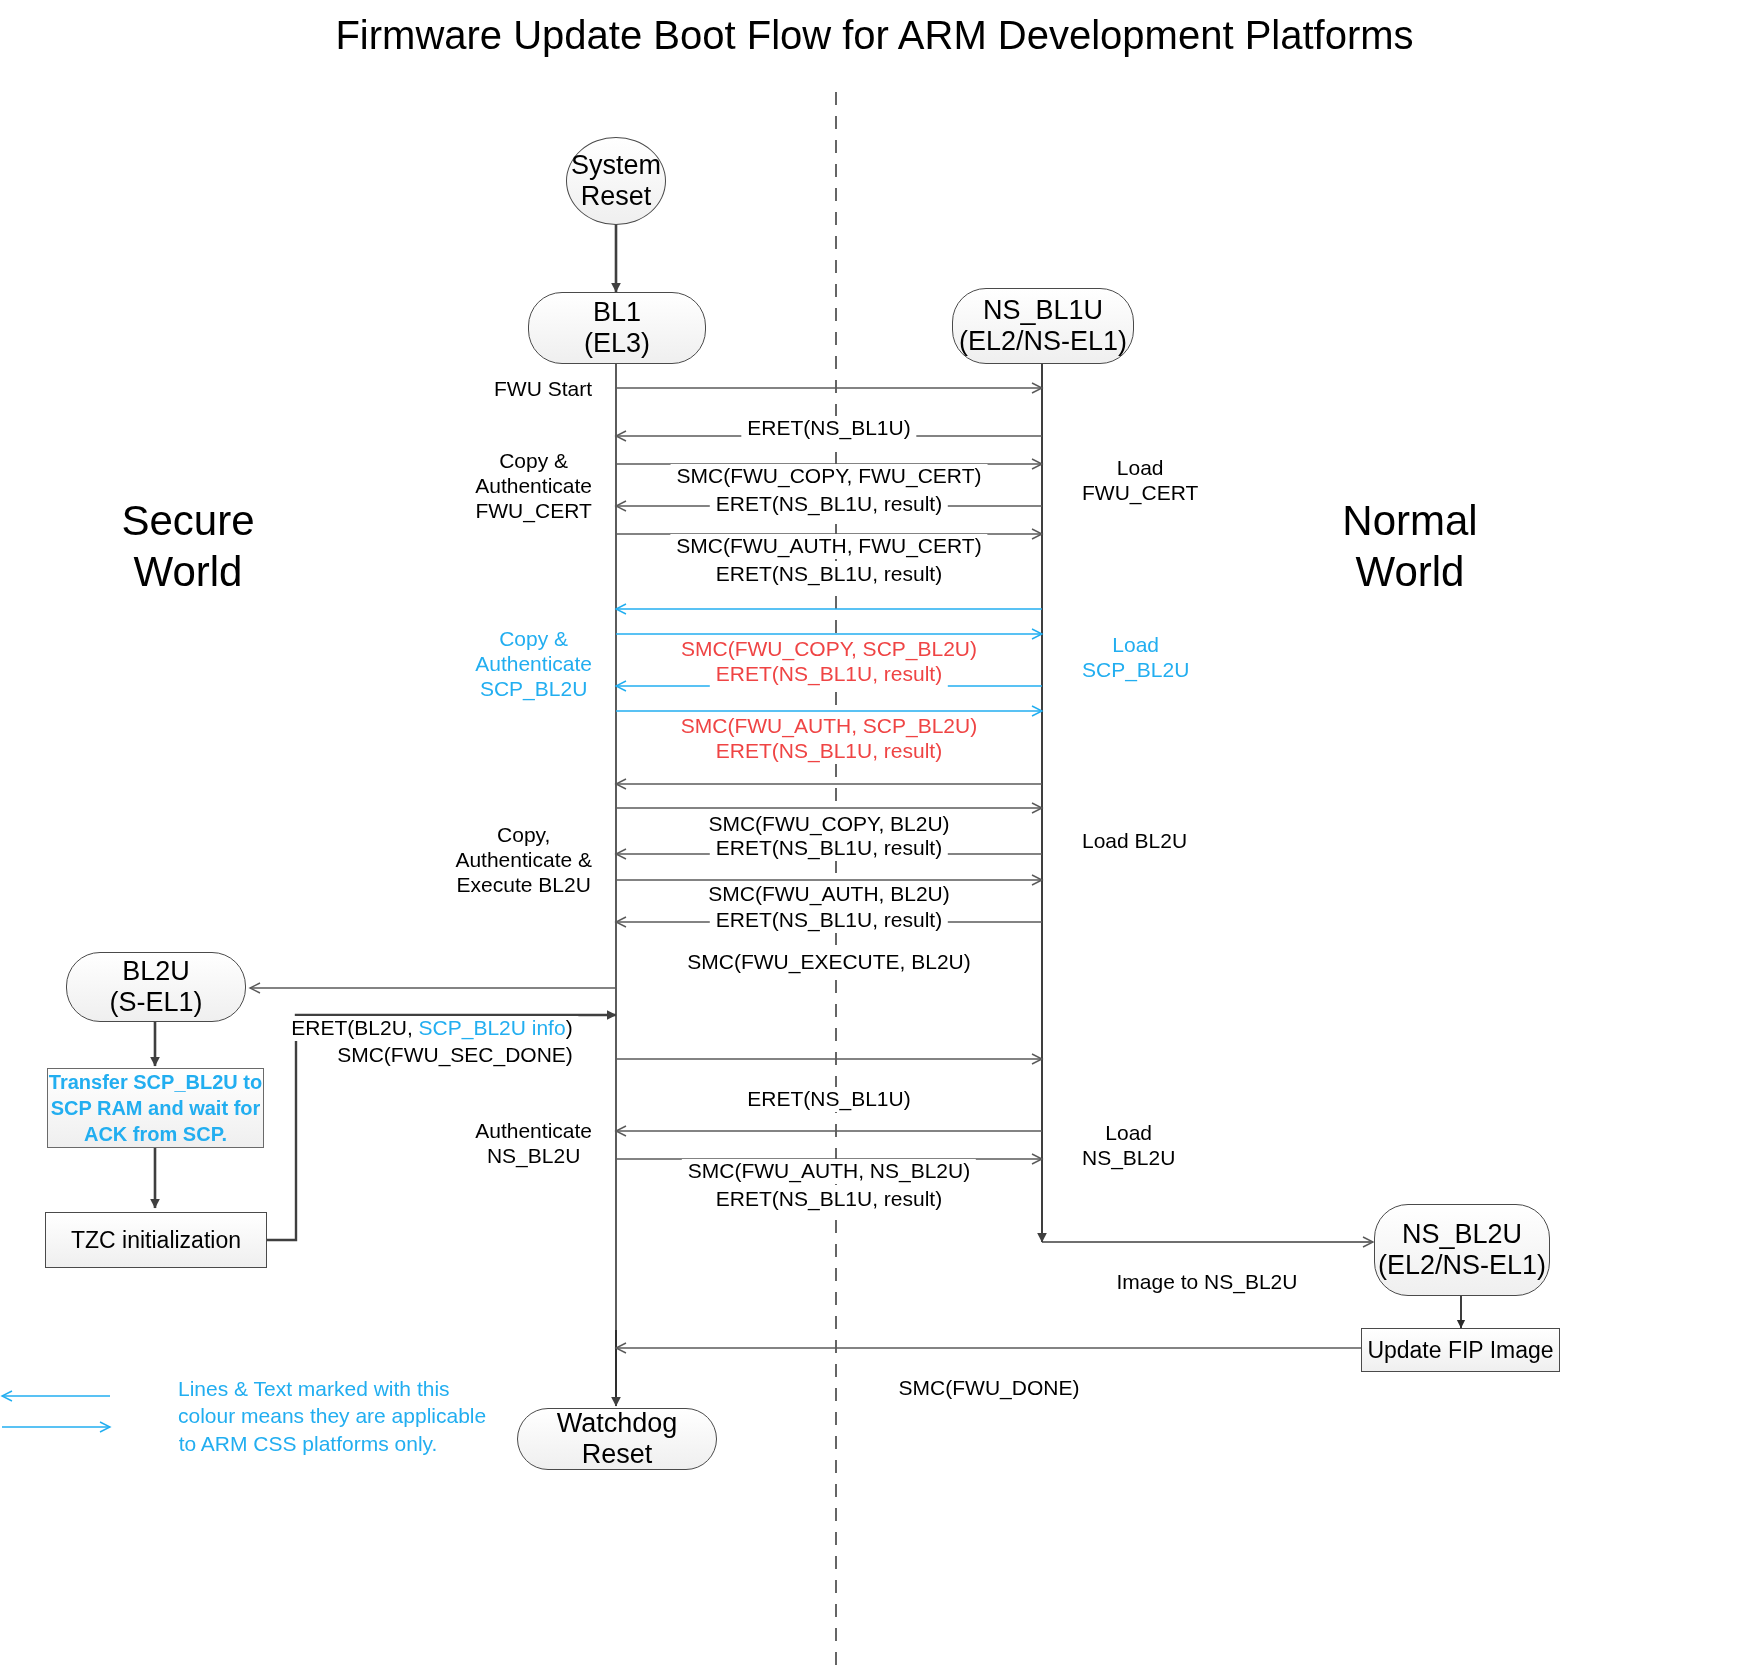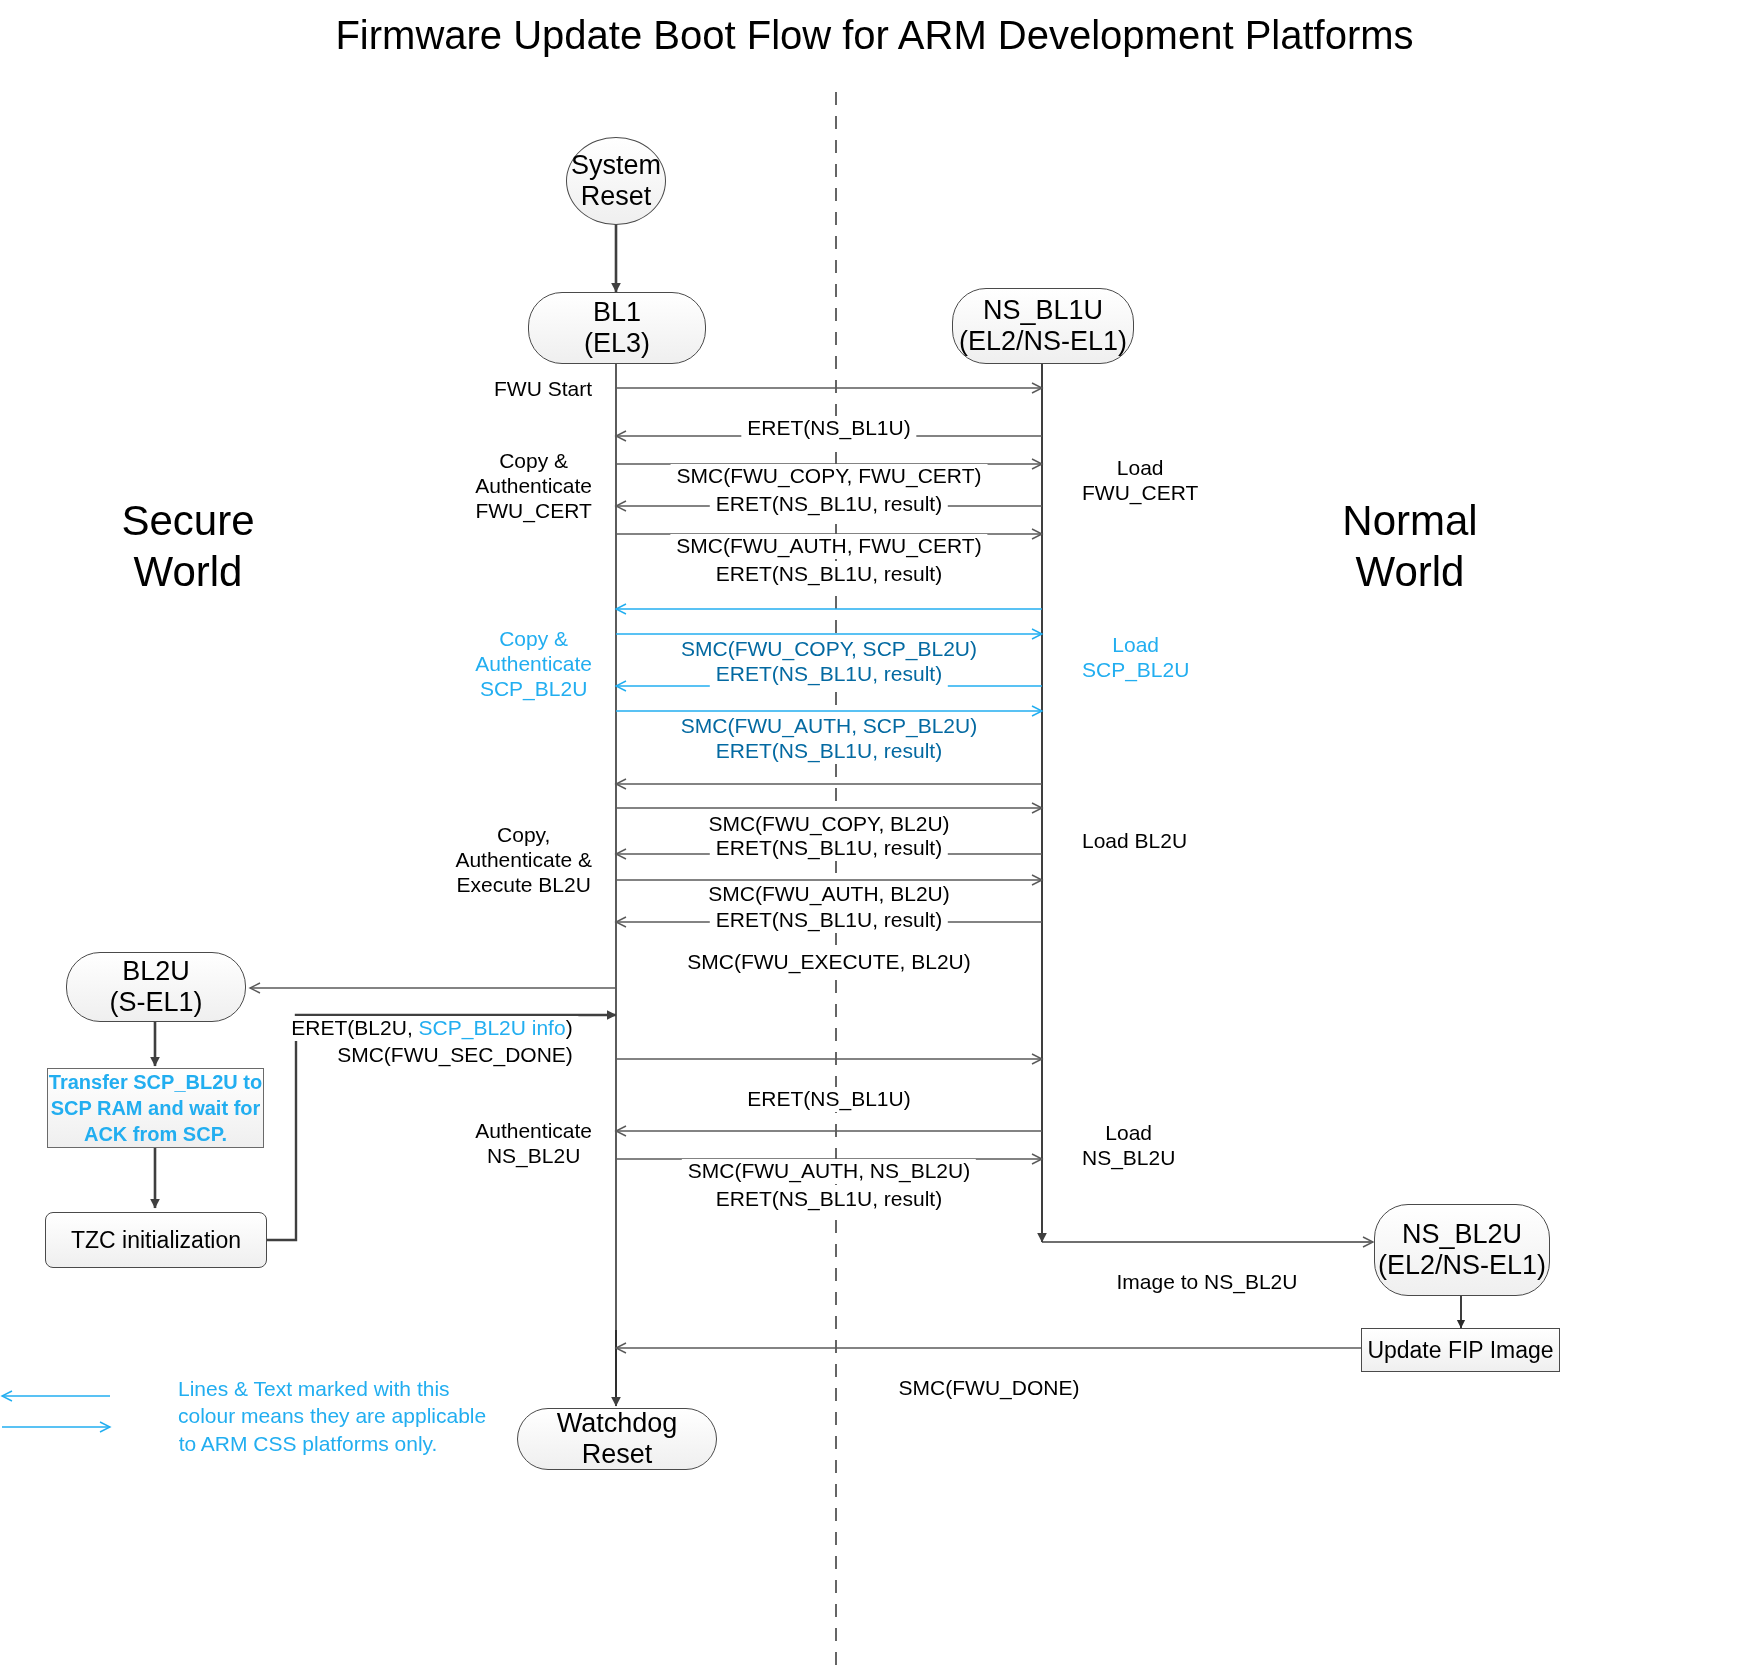--- a/index.html
+++ b/index.html
@@ -7,21 +7,21 @@
        font-family:"Liberation Sans","DejaVu Sans",sans-serif;color:#000;}
   #stage{position:absolute;left:0;top:0;width:1536px;height:1676px;}
   #svg{position:absolute;left:0;top:0;width:1749px;height:1676px;}
 
   .lbl{position:absolute;white-space:pre;line-height:1.18;}
   .ctr{text-align:center;transform:translateX(-50%);}
   .rgt{text-align:right;transform:translateX(-100%);}
   .lft{text-align:left;}
 
   .msg{font-size:21px;color:#000;background:#ffffff;padding:0 6px;margin-top:40px;}
-  .msg.cy{color:#0369a1;}
+  .msg.cy{color:#ef4444;}
   .side{font-size:21px;color:#000;}
   .side.cy{color:#22AEF0;}
   .worldlbl{font-size:42px;color:#000;text-align:center;line-height:1.22;}
   .title{font-size:40px;color:#000;text-align:center;width:1749px;left:0;}
 
   .node{position:absolute;box-sizing:border-box;
         background:linear-gradient(#ffffff,#efefef);
         border:1.6px solid #4a4a4a;
         display:flex;align-items:center;justify-content:center;
         text-align:center;line-height:1.16;}
@@ -132,21 +132,21 @@
   </div>
 
   <div class="node round" style="left:1374px;top:1204px;width:176px;height:92px;">
     <span class="t">NS_BL2U<br>(EL2/NS-EL1)</span>
   </div>
 
   <div class="node rect" style="left:1361px;top:1328px;width:199px;height:44px;">
     <span class="t sm">Update FIP Image</span>
   </div>
 
-  <div class="node rect" style="left:45px;top:1212px;width:222px;height:56px;border-radius:8px;">
+  <div class="node rect" style="left:45px;top:1212px;width:222px;height:56px;">
     <span class="t sm">TZC initialization</span>
   </div>
 
   <div class="node round" style="left:517px;top:1408px;width:200px;height:62px;">
     <span class="t">Watchdog Reset</span>
   </div>
 
   <div class="note" style="left:47px;top:1068px;width:217px;height:80px;">
     <span class="t">Transfer SCP_BL2U to<br>SCP RAM and wait for<br>ACK from SCP.</span>
   </div>

